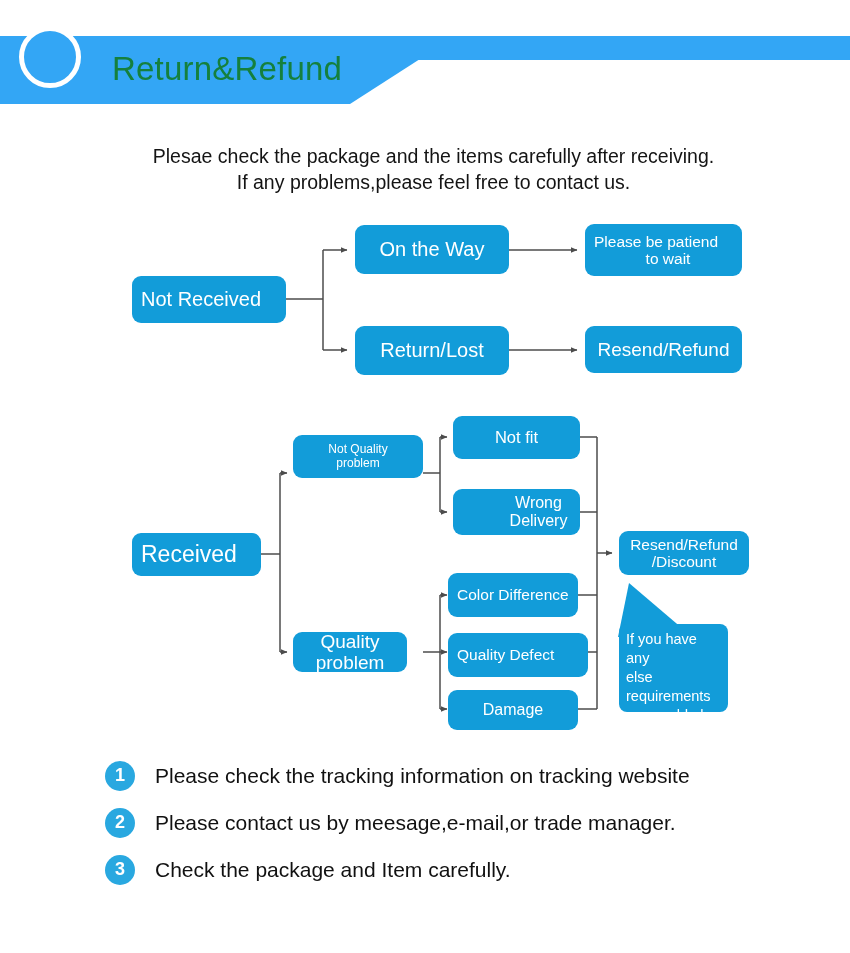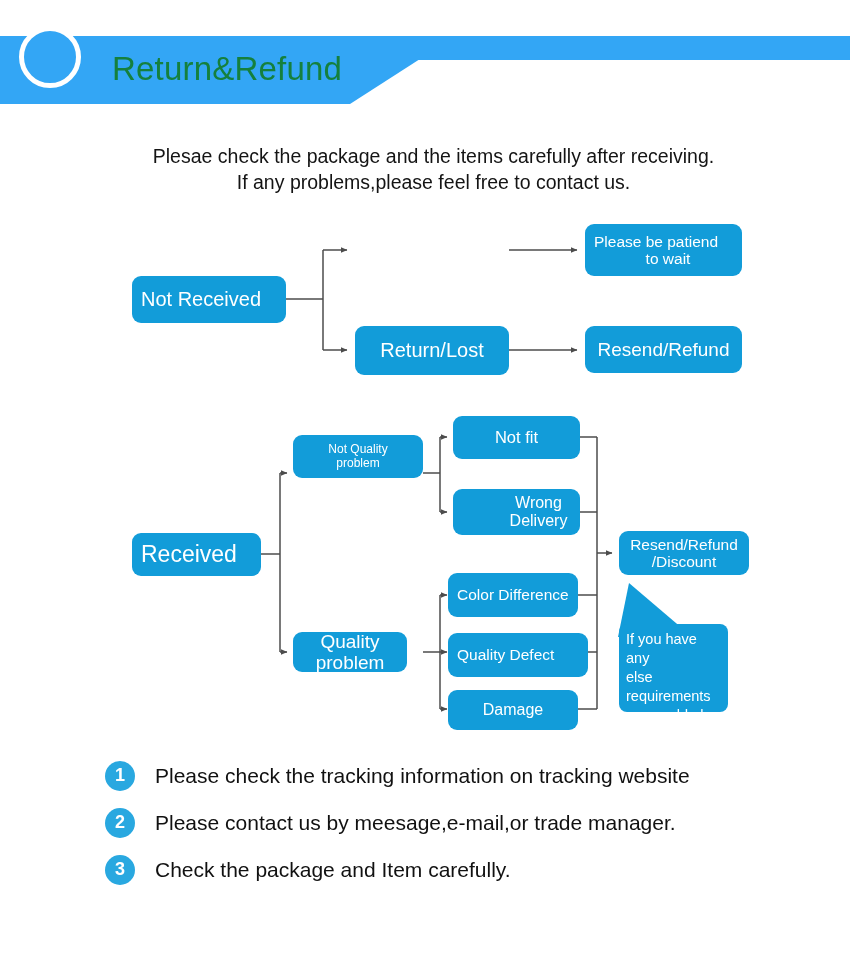--- a/index.html
+++ b/index.html
@@ -198,20 +198,21 @@
       <path d="M578,652 L597,652"></path>
       <path d="M578,709 L597,709"></path>
       <path d="M597,437 L597,709"></path>
       <path d="M597,553 L612,553" marker-end="url(#arw)"></path>
     </g>
   </svg>
 
   <div class="flow">
     <div class="node lead" style="left:132px; top:276px; width:154px; height:47px; font-size:20px;">Not Received</div>
 
+    <div class="node" style="left:355px; top:225px; width:154px; height:49px; font-size:20px;">On the Way</div>
 
     <div class="node" style="left:355px; top:326px; width:154px; height:49px; font-size:20px;">Return/Lost</div>
 
     <div class="node lead" style="left:585px; top:224px; width:157px; height:52px; font-size:15.5px; flex-direction:column; justify-content:center; align-items:flex-start; padding-left:9px;">
       <span>Please be patiend</span>
       <span style="align-self:center;">to wait</span>
     </div>
 
     <div class="node" style="left:585px; top:326px; width:157px; height:47px; font-size:19px;">Resend/Refund</div>
   </div>

